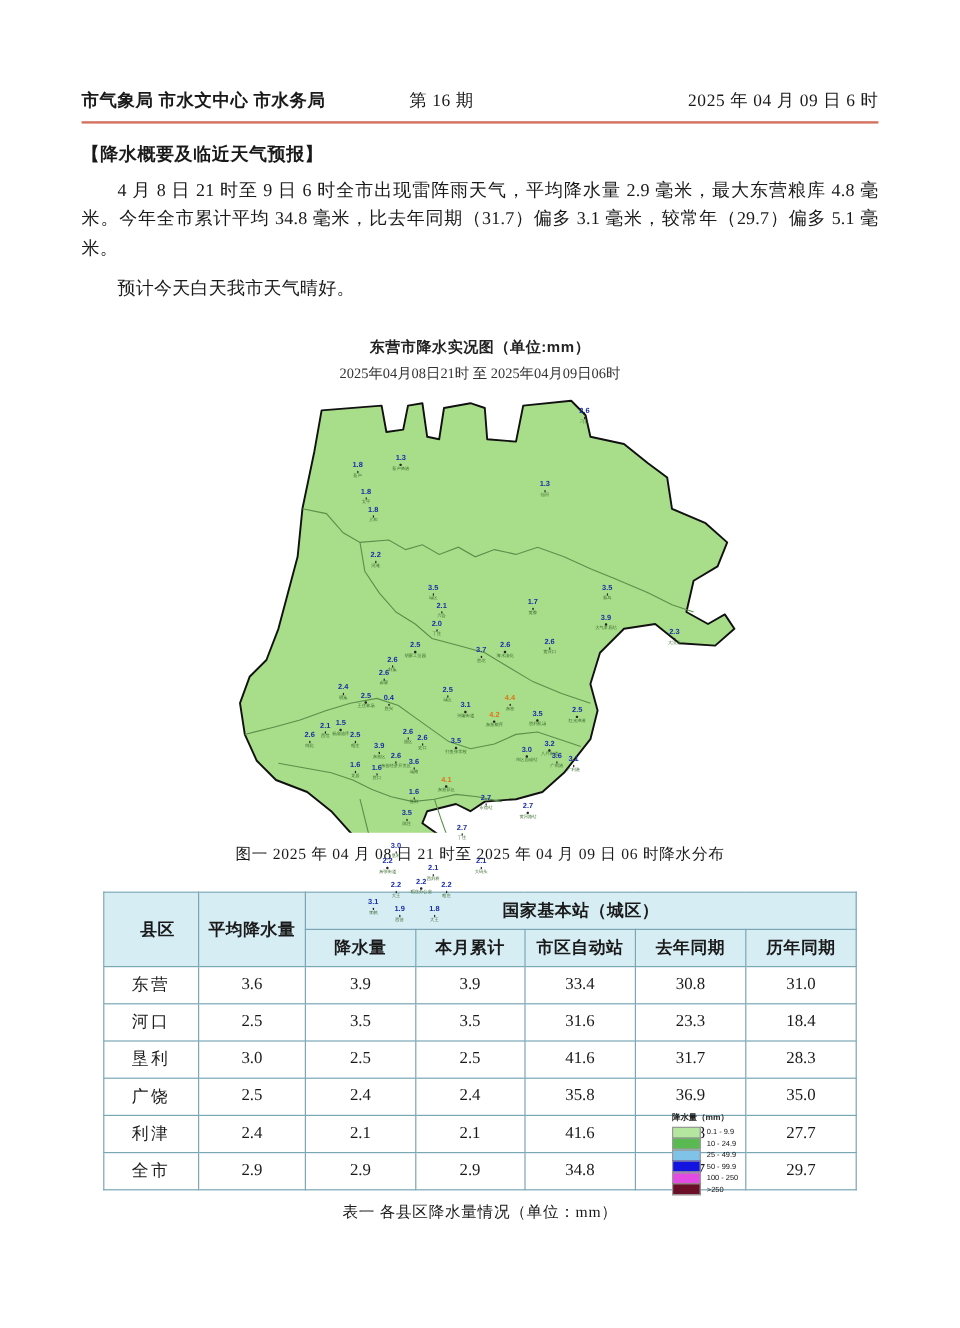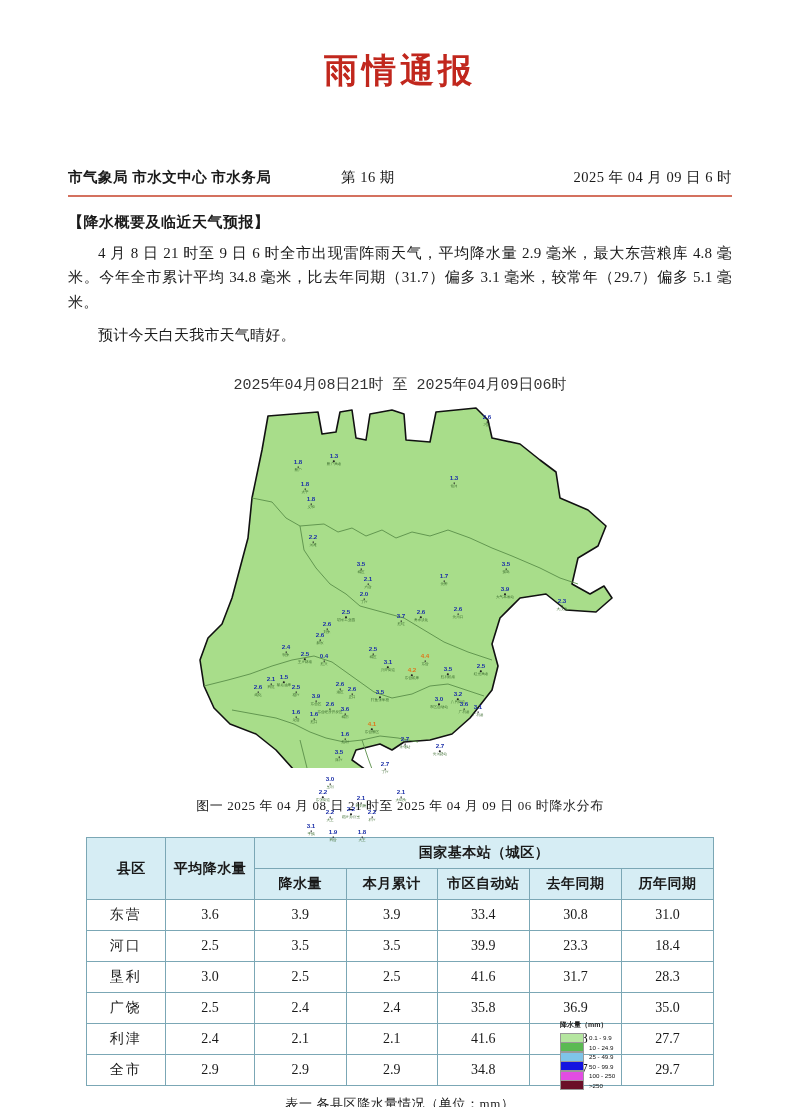--- a/index.html
+++ b/index.html
@@ -61,23 +61,23 @@
   .map-title{
     text-align:center;
     font-size:12.5px;
     font-weight:bold;
     font-family:"Liberation Sans","DejaVu Sans",sans-serif;
     color:#222;
     letter-spacing:0.5px;
   }
   .map-sub{
     text-align:center;
-    font-size:15px;
+    font-size:12px;
     margin-top:5px;
-    font-family:Liberation Mono, monospace;
+    font-family:Liberation Serif, serif;
     color:#333;
   }
   .map-canvas{
     position:relative;
     width:800px;height:370px;
     margin-top:4px;
   }
   .map-svg{position:absolute;left:0;top:0;}
 
   
@@ -136,34 +136,34 @@
     font-size:13px;
     margin-top:9px;
     letter-spacing:0.6px;
   }
 </style>
 </head>
 <body>
 
 <div class="page">
 
-  <div class="doc-title">雨情通报</div>
 
   <div class="meta-row">
     <div class="meta-left">市气象局  市水文中心  市水务局</div>
     <div class="meta-center">第 16 期</div>
     <div class="meta-right">2025 年 04 月 09 日 6 时</div>
   </div>
   <div class="rule"></div>
 
   <div class="section-head">【降水概要及临近天气预报】</div>
   <div class="para">4 月 8 日 21 时至 9 日 6 时全市出现雷阵雨天气，平均降水量 2.9 毫米，最大东营粮库 4.8 毫米。今年全市累计平均 34.8 毫米，比去年同期（31.7）偏多 3.1 毫米，较常年（29.7）偏多 5.1 毫米。</div>
   <div class="para">预计今天白天我市天气晴好。</div>
 
   <div class="map-block">
+    <div class="map-title">东营市降水实况图（单位:mm）</div>
     <div class="map-sub">2025年04月08日21时 至 2025年04月09日06时</div>
 
     <div class="map-canvas">
       <svg class="map-svg" width="800" height="370" viewBox="0 0 800 370">
 
         <path id="city-outline" d="M262,52 L268,18 L318,14 L322,36 L336,34 L340,14 L352,12
              L356,40 L366,42 L370,16 L392,12 L404,16 L406,42 L430,44
              L436,14 L476,10 L488,22 L492,40 L520,46 L540,62 L556,74
              L560,100 L588,112 L606,128 L598,148 L578,160 L572,186
              L590,196 L604,188 L612,200 L596,214 L566,212 L546,196
@@ -557,21 +557,21 @@
             <td>3.9</td>
             <td>33.4</td>
             <td>30.8</td>
             <td>31.0</td>
           </tr>
           <tr>
             <td>河口</td>
             <td>2.5</td>
             <td>3.5</td>
             <td>3.5</td>
-            <td>39.9</td>
+            <td>31.6</td>
             <td>23.3</td>
             <td>18.4</td>
           </tr>
           <tr>
             <td>垦利</td>
             <td>3.0</td>
             <td>2.5</td>
             <td>2.5</td>
             <td>41.6</td>
             <td>31.7</td>

